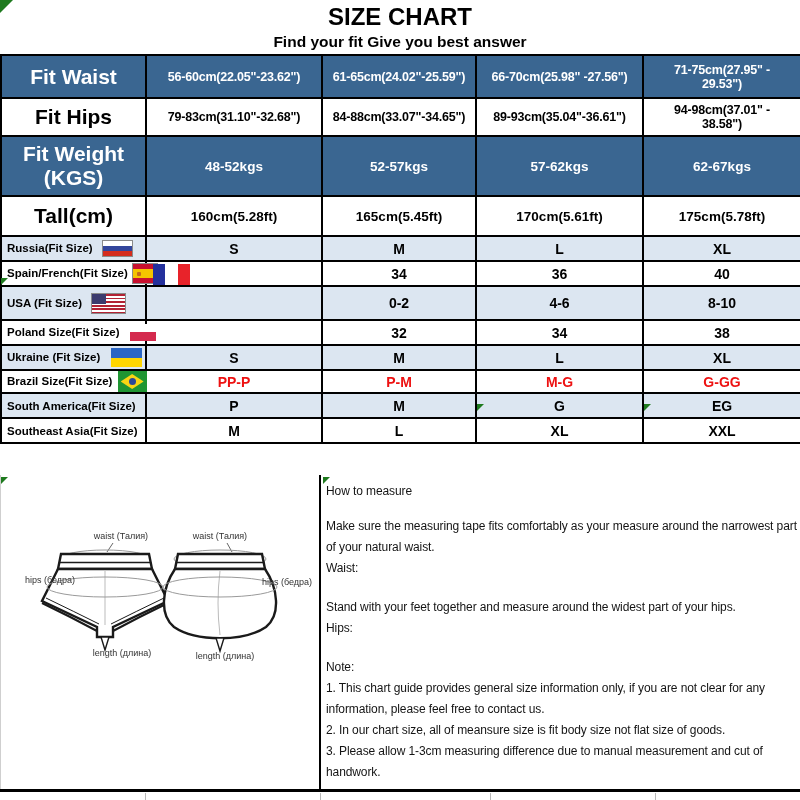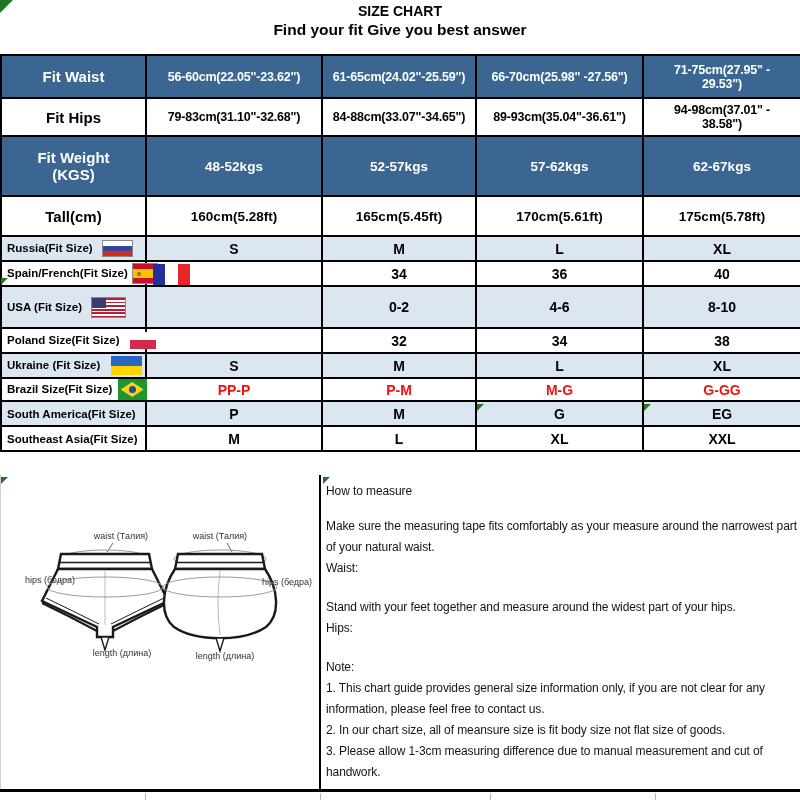--- a/index.html
+++ b/index.html
@@ -1,30 +1,30 @@
 <!DOCTYPE html>
 <html><head>
 <meta charset="utf-8">
 <style>
   html,body{margin:0;padding:0;background:#fff;}
   .page{position:relative;width:800px;height:800px;background:#fff;overflow:hidden;
         font-family:"Liberation Sans",sans-serif;color:#000;}
 
   
   .title{position:absolute;top:3px;left:0;width:100%;text-align:center;}
-  .t1{font-size:14px;font-weight:bold;}
+  .t1{font-size:24px;font-weight:bold;}
   .t2{font-size:15.5px;font-weight:bold;margin-top:2px;}
 
   
   table.size{position:absolute;top:54px;left:0;width:800px;border-collapse:collapse;table-layout:fixed;}
   table.size td,table.size th{border:2px solid #000;text-align:center;vertical-align:middle;padding:0;}
   .hdr th{font-size:15px;font-weight:bold;background:#fff;}
   tr.blue td{background:#3A6691;color:#fff;}
   tr.shade td{background:#DCE6F1;}
-  .mlabel{font-size:15px;font-weight:bold;}
+  .mlabel{font-size:21px;font-weight:bold;}
   .mval{font-size:12.5px;font-weight:bold;letter-spacing:-0.2px;}
   .tallval{font-size:13.5px;font-weight:bold;}
   .rlabel{text-align:left !important;font-size:11.5px;font-weight:bold;padding-left:5px !important;
           position:relative;white-space:nowrap;overflow:visible;}
   .rval{font-size:14px;font-weight:bold;}
   tr.redrow td.rval{color:#ED1111;}
   .pre{white-space:pre-line;}
 
   
   .flag{display:inline-block;vertical-align:middle;margin-left:7px;line-height:0;}
@@ -157,21 +157,21 @@
               <i style="background:#fff"></i>
               <i style="background:#E8232A"></i>
             </span>
         <span></span>
       </td>
       <td class="rval">34</td>
       <td class="rval">36</td>
       <td class="rval">40</td>
     </tr>
 
-    <tr class="shade" style="height:42px">
+    <tr class="shade" style="height:34px">
       <td class="rlabel">
         <span>USA (Fit Size)</span>
         <span class="flag usf bordered"><em></em></span>
       </td>
       <td class="rval"></td>
       <td class="rval">0-2</td>
       <td class="rval">4-6</td>
       <td class="rval">8-10</td>
     </tr>
 

